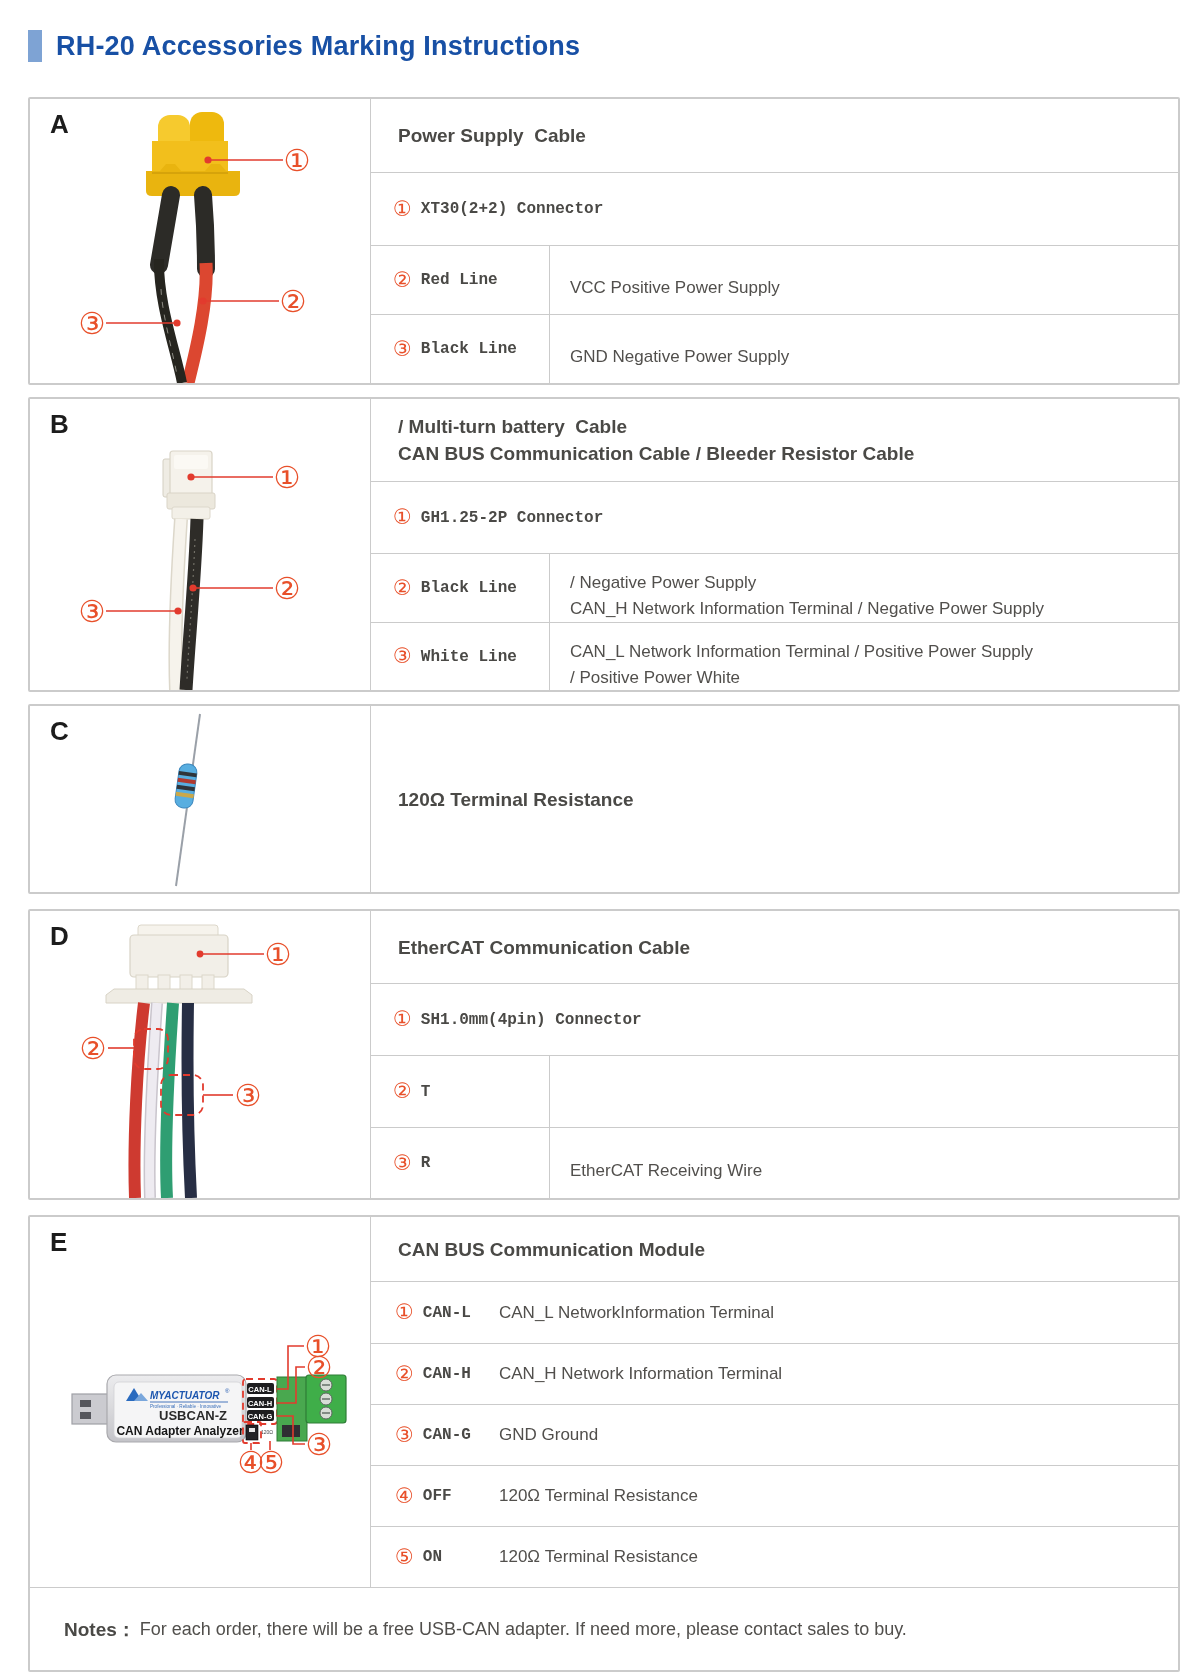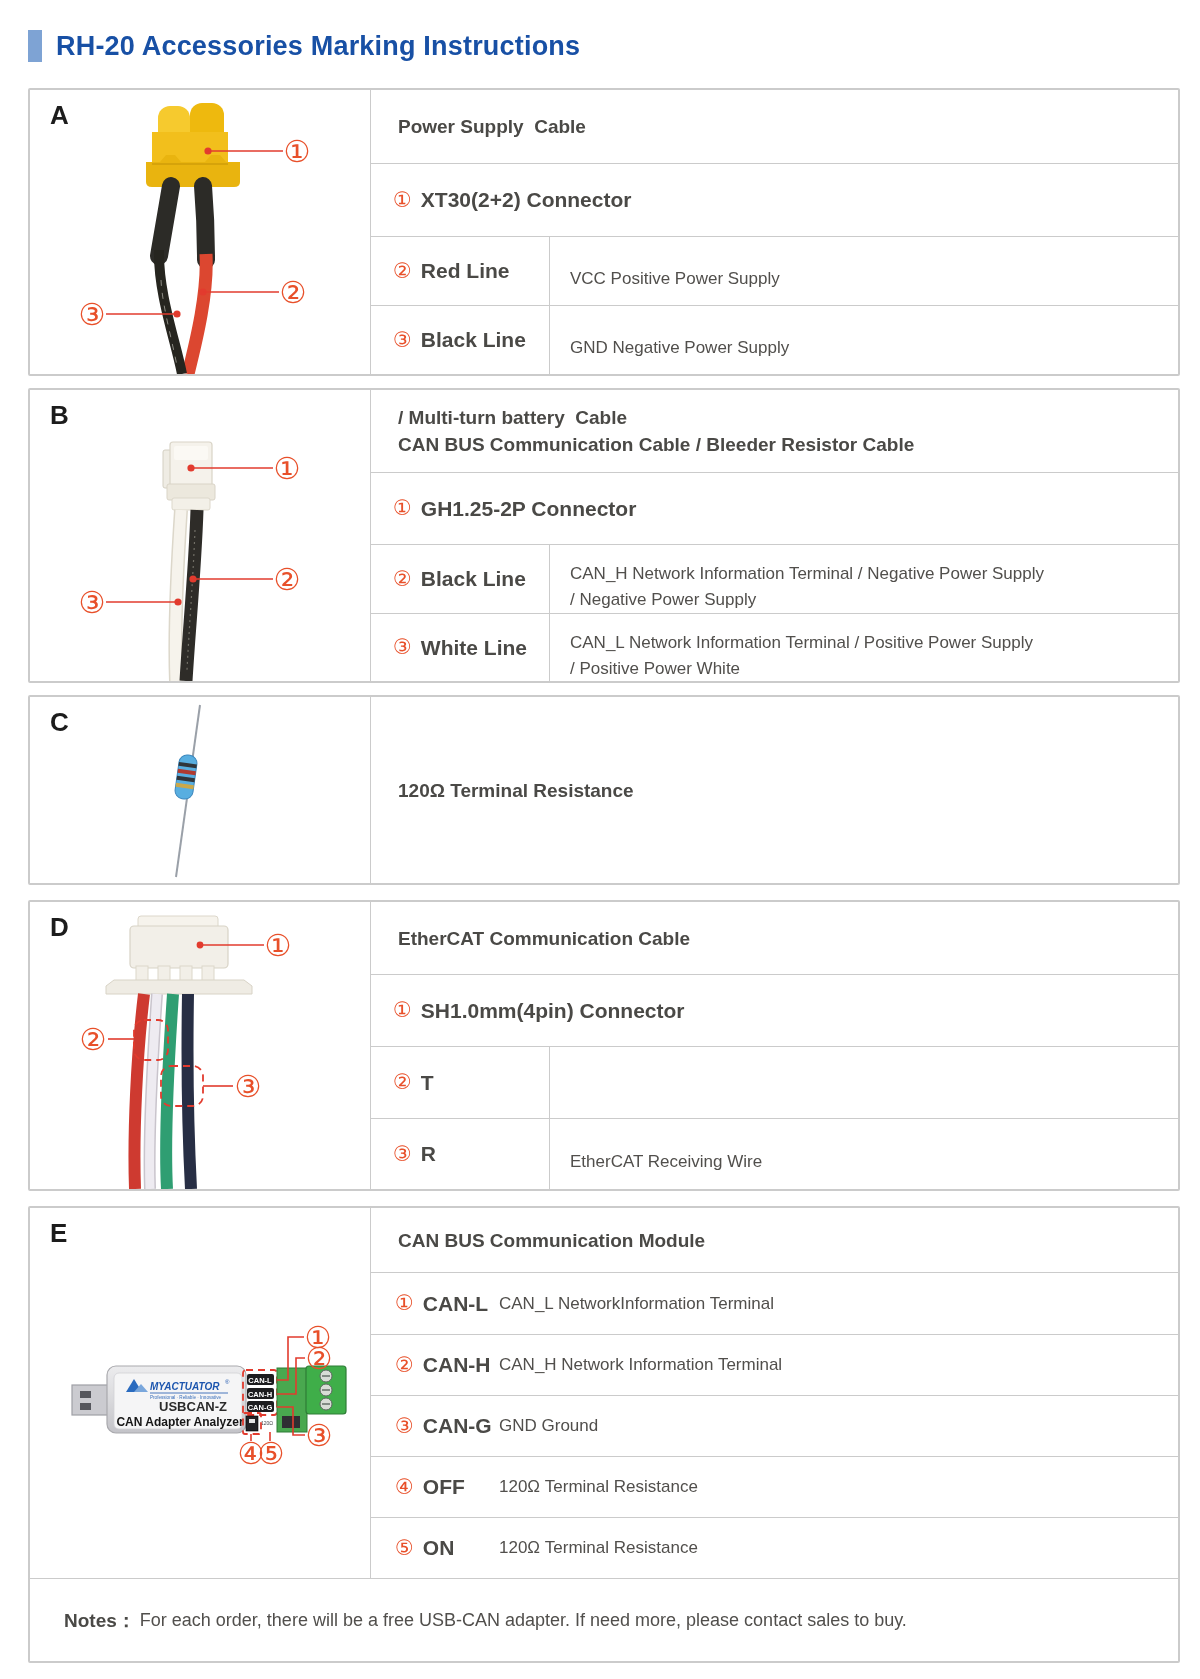--- a/index.html
+++ b/index.html
@@ -4,21 +4,21 @@
 <style>
   html,body { margin:0; padding:0; background:#ffffff; }
   body {
     width:1200px; height:1679px; position:relative; overflow:hidden;
     font-family:"Liberation Sans", sans-serif; color:#4a4946;
     -webkit-font-smoothing:antialiased;
   }
   .page { padding:28px 20px 0 28px; }
 
   
-  .title-wrap { display:flex; align-items:center; height:36px; margin-bottom:24px; }
+  .title-wrap { display:flex; align-items:center; height:36px; margin-bottom:33px; }
   .accent-bar { width:14px; height:32px; background:#7ea3d4; margin-right:14px; }
   h1.page-title { margin:0; font-size:27px; font-weight:bold; color:#1850a5; letter-spacing:0.2px; white-space:pre-wrap; }
 
   
   .box {
     box-sizing:border-box; width:1152px; border:2px solid #cbcbcb; border-radius:2px;
     background:#fff; display:flex; position:relative;
   }
   .box.stack { display:block; }
   .gap12 { margin-bottom:12px; } .gap15 { margin-bottom:15px; }
@@ -28,21 +28,21 @@
   .fig { position:absolute; inset:0; width:100%; height:100%; }
 
   .tbl { flex:1; display:flex; flex-direction:column; min-width:0; }
   .row { box-sizing:border-box; display:flex; align-items:center; }
   .row + .row { border-top:1px solid #cbcbcb; }
 
   .hdr-text { font-size:19px; font-weight:bold; color:#4a4946; white-space:pre-wrap; line-height:27px; }
   .pad-hdr { padding-left:27px; padding-right:8px; }
 
   .num { font-family:"DejaVu Sans", sans-serif; font-size:21px; color:#e8502a; margin-right:9px; line-height:1; flex:0 0 auto; }
-  .blabel { font-size:21px; font-weight:bold; color:#4a4946; white-space:nowrap; }
+  .blabel { font-size:16px; font-weight:bold; color:#4a4946; white-space:nowrap;font-family:Liberation Mono, monospace; }
   .conn-row { padding-left:22px; }
 
   .split { padding:0; }
   .cell-l { box-sizing:border-box; width:179px; flex:0 0 179px; align-self:stretch;
             border-right:1px solid #cbcbcb; display:flex; align-items:center; padding-left:22px; }
   .cell-d { flex:1; display:flex; flex-direction:column; justify-content:center;
             padding-left:20px; padding-right:18px;margin-top:16px; }
   .desc { font-size:17px; color:#514f4c; line-height:26px; }
 
   
@@ -181,22 +181,22 @@
       <div class="row conn-row" style="height:72px">
         <span class="num">①</span>
         <span class="blabel">GH1.25-2P Connector</span>
       </div>
       <div class="row split" style="height:69px">
         <div class="cell-l">
           <span class="num">②</span>
           <span class="blabel">Black Line</span>
         </div>
         <div class="cell-d">
+          <span class="desc">/ Negative Power Supply</span>
           <span class="desc">CAN_H Network Information Terminal / Negative Power Supply</span>
-          <span class="desc">/ Negative Power Supply</span>
         </div>
       </div>
       <div class="row split" style="height:68px">
         <div class="cell-l">
           <span class="num">③</span>
           <span class="blabel">White Line</span>
         </div>
         <div class="cell-d">
           <span class="desc">CAN_L Network Information Terminal / Positive Power Supply</span>
           <span class="desc">/ Positive Power White</span>

